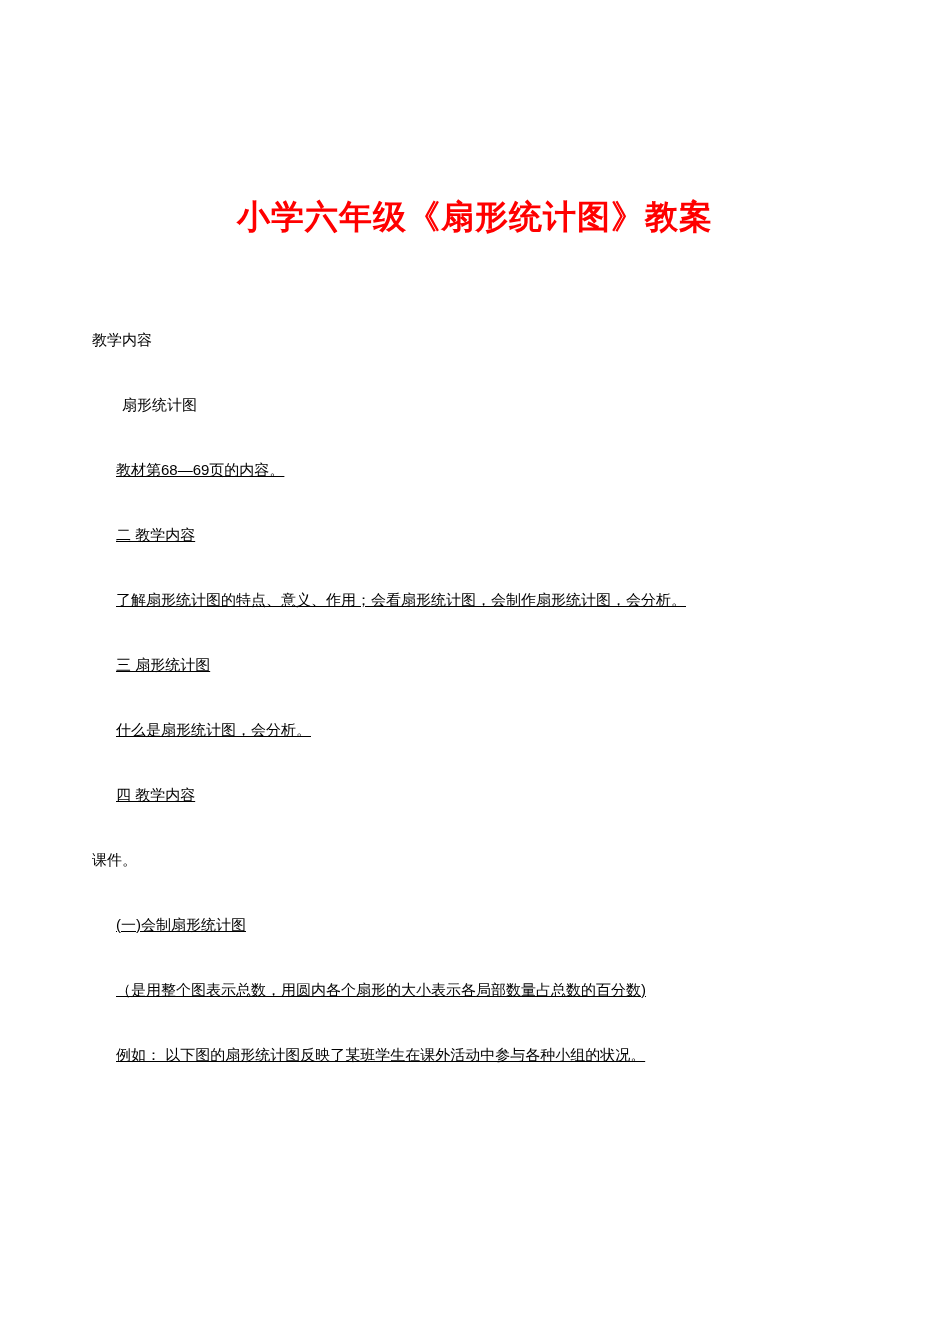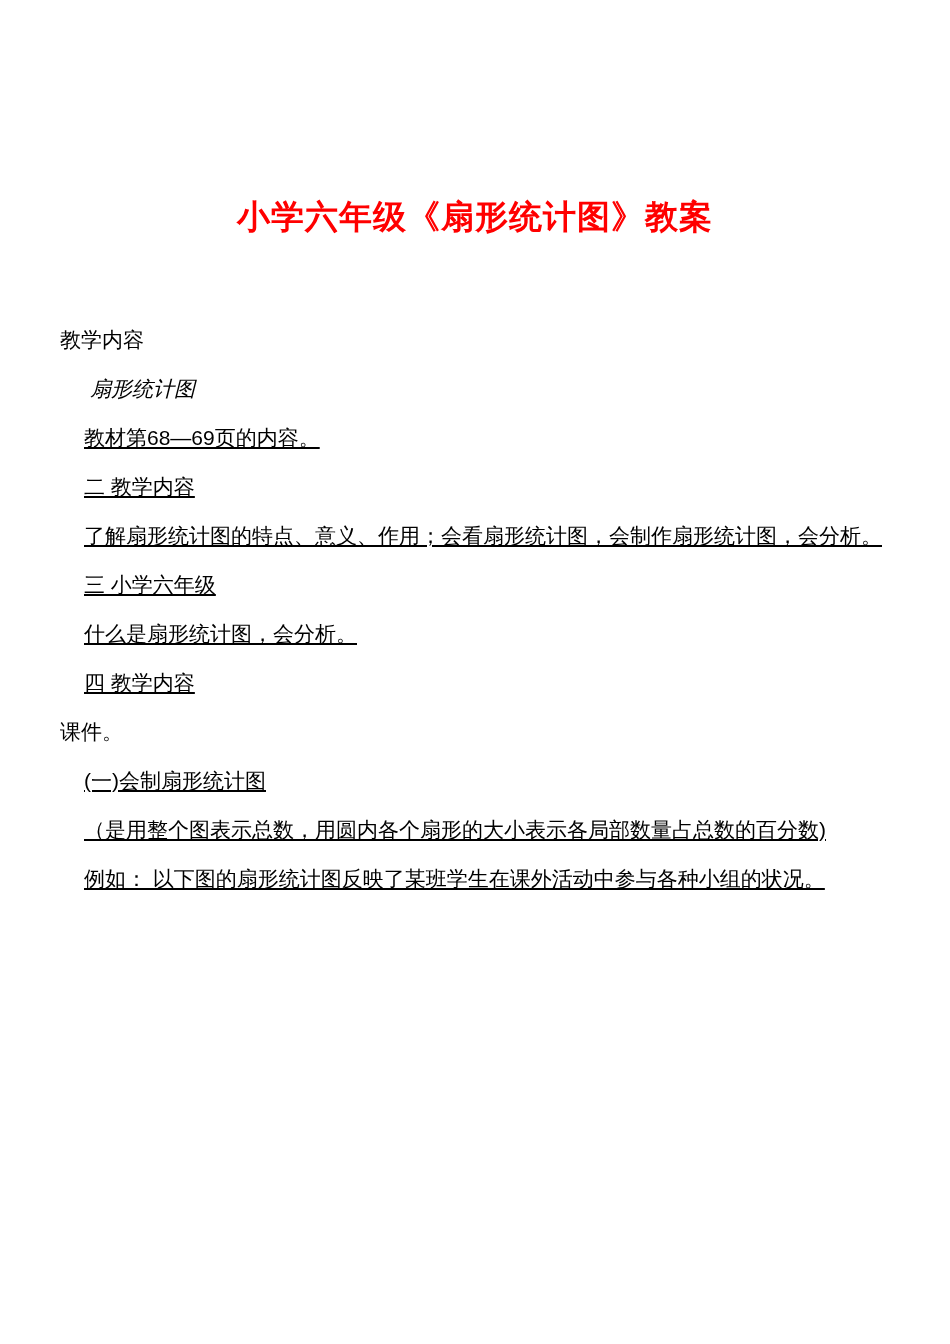--- a/index.html
+++ b/index.html
@@ -12,61 +12,61 @@
     height: 1344px;
     font-family: "Liberation Sans", sans-serif;
     color: #000000;
     position: relative;
     overflow: hidden;
   }
   .page {
     box-sizing: border-box;
     width: 950px;
     height: 1344px;
-    padding: 0 60px;
+    padding: 0 76px;
     position: relative;
   }
   .doc-title {
     margin: 0;
     padding-top: 196px;
     text-align: center;
     color: #FF0000;
     font-size: 33px;
     font-weight: bold;
     letter-spacing: 1px;
     line-height: 1.3;
   }
   .body-block {
     margin-top: 76px;
   }
   .para {
-    font-size: 21px;
+    font-size: 15px;
     line-height: 49px;
-    margin: 0;
+    margin: 16px;
     text-align: justify;
     color: #000000;
   }
   .indent-0 { text-indent: 0; }
   .indent-1 { text-indent: 24px; text-decoration: underline; }
-  .indent-2 { text-indent: 30px; font-style: italic; }
+  .indent-2 { text-indent: 30px; }
 </style>
 </head>
 <body>
 
 <div class="page">
 
   <h1 class="doc-title">小学六年级《扇形统计图》教案</h1>
 
   <div class="body-block">
     <p class="para indent-0">教学内容</p>
     <p class="para indent-2">扇形统计图</p>
     <p class="para indent-1">教材第68—69页的内容。</p>
     <p class="para indent-1">二 教学内容</p>
     <p class="para indent-1">了解扇形统计图的特点、意义、作用；会看扇形统计图，会制作扇形统计图，会分析。</p>
-    <p class="para indent-1">三 小学六年级</p>
+    <p class="para indent-1">三 扇形统计图</p>
     <p class="para indent-1">什么是扇形统计图，会分析。</p>
     <p class="para indent-1">四 教学内容</p>
     <p class="para indent-0">课件。</p>
     <p class="para indent-1">(一)会制扇形统计图</p>
     <p class="para indent-1">（是用整个图表示总数，用圆内各个扇形的大小表示各局部数量占总数的百分数)</p>
     <p class="para indent-1">例如： 以下图的扇形统计图反映了某班学生在课外活动中参与各种小组的状况。</p>
   </div>
 
 </div>
 

